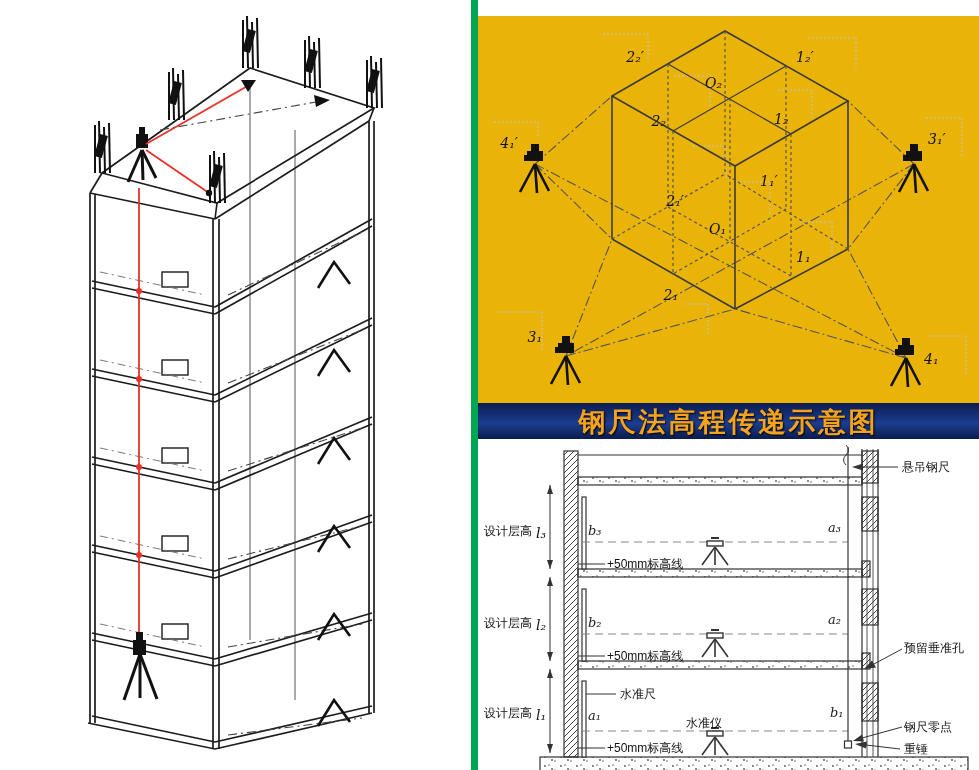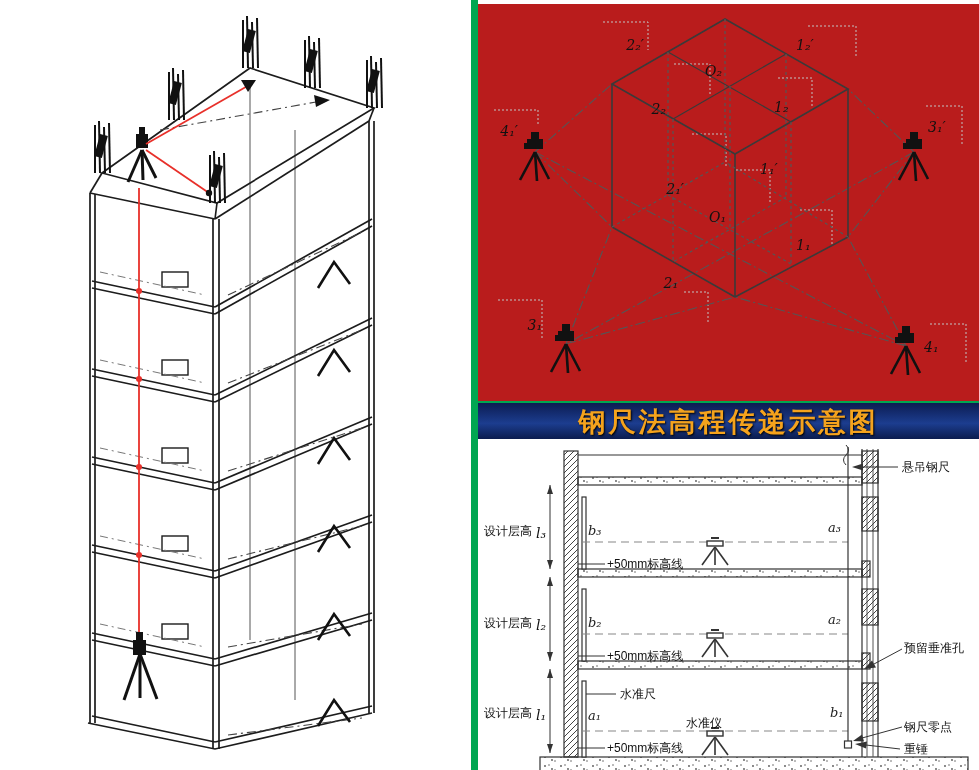--- a/index.html
+++ b/index.html
@@ -176,21 +176,21 @@
         <line x1="140" y1="654" x2="157" y2="699" stroke="#111" stroke-width="3"></line>
         <rect class="blk" x="133" y="640" width="13" height="15"></rect>
         <rect class="blk" x="136" y="632" width="7" height="9"></rect>
       </g>
     </svg>
   </div>
 
   <div class="divider-v"></div>
   <div class="divider-h"></div>
 
-  <div class="panel" style="left:478px;top:4px;width:501px;height:397px;background:#b91c1c;">
+  <div class="panel" style="left:478px;top:16px;width:501px;height:397px;background:#eab308;">
     <svg width="501" height="397" viewBox="0 0 501 397">
       <defs>
         <g id="theod">
           <line x1="0" y1="0" x2="-15" y2="28" stroke="#111" stroke-width="2.6"></line>
           <line x1="0" y1="0" x2="2" y2="29" stroke="#111" stroke-width="2.6"></line>
           <line x1="0" y1="0" x2="14" y2="27" stroke="#111" stroke-width="2.6"></line>
           <rect x="-8" y="-13" width="16" height="10" fill="#111"></rect>
           <rect x="-4" y="-20" width="8" height="7" fill="#111"></rect>
           <rect x="-11" y="-9" width="5" height="6" fill="#111"></rect>
         </g>

